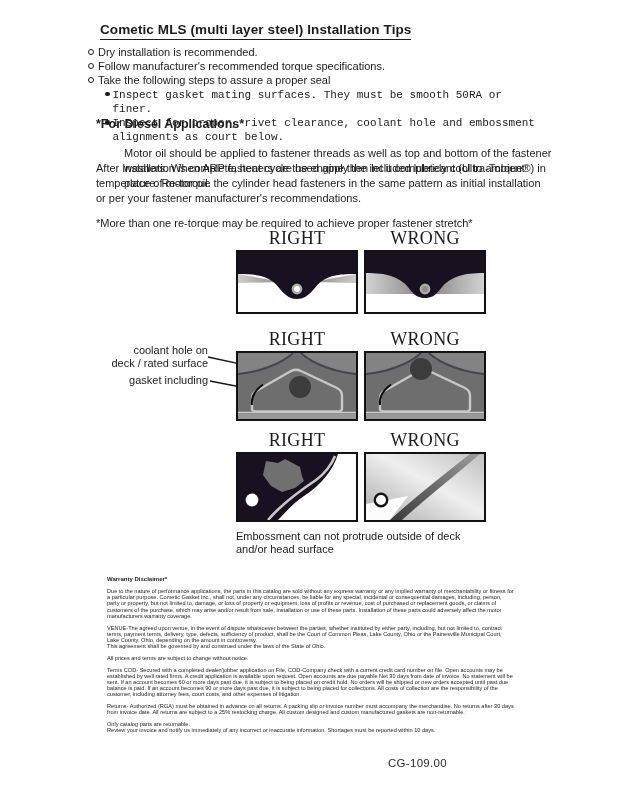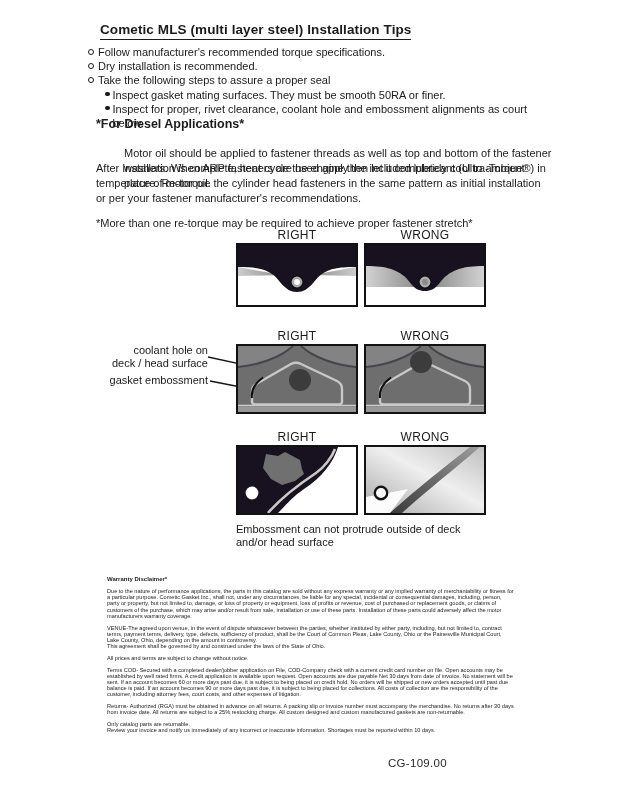--- a/index.html
+++ b/index.html
@@ -10,29 +10,29 @@
   }
   
   .title{
     position:absolute;left:100px;top:22px;font-size:13.5px;font-weight:bold;
     border-bottom:1.6px solid var(--ink);padding-bottom:2px;letter-spacing:.1px;
   }
   .tips{position:absolute;left:88px;top:45px;width:452px;font-size:11px;line-height:14.2px;}
   .tip-row{display:flex;align-items:flex-start;}
   .o-mark{flex:0 0 auto;width:4px;height:4px;border:1px solid var(--ink);border-radius:50%;margin:4px 4px 0 0;}
   .b-mark{flex:0 0 auto;width:4.5px;height:4.5px;background:var(--ink);border-radius:50%;margin:4px 3px 0 0;}
-  .sub{margin-left:17px;}
+  .sub{margin-left:17px;font-family:Liberation Mono, monospace;}
   .diesel-head{position:absolute;left:96px;top:117px;font-size:12.5px;font-weight:bold;}
   .para{position:absolute;left:96px;width:448px;font-size:11px;line-height:14.8px;}
   .p1{top:146px;margin-left:28px;} .p2{top:161px;} .p3{top:216px;}
   
   .diag{position:absolute;left:236px;width:250px;}
   .d1{top:228px;} .d2{top:329px;} .d3{top:430px;}
   .lblrow{display:flex;justify-content:space-between;width:250px;}
-  .rw{width:122px;text-align:center;font-size:12px;letter-spacing:.3px;}
+  .rw{width:122px;text-align:center;font-size:18px;letter-spacing:.3px;font-family:Liberation Serif, serif;}
   .boxrow{display:flex;justify-content:space-between;width:250px;margin-top:1px;}
   svg.dbox{display:block;border:2px solid #121212;background:#fff;}
   .cap{font-size:11px;line-height:12.5px;margin-top:3px;}
   .cap-center{text-align:center;width:250px;}
   
   .callout{position:absolute;text-align:right;font-size:11px;line-height:12.5px;width:108px;left:100px;}
   .c1{top:344px;} .c2{top:374px;}
   .leader{position:absolute;left:204px;top:350px;}
   
   .legal{position:absolute;left:107px;top:576px;width:407px;color:#242424;}
@@ -48,25 +48,25 @@
 </head>
 <body>
 
 <div class="page">
 
   <div class="title">Cometic MLS (multi layer steel) Installation Tips</div>
 
   <div class="tips">
     <div class="tip-row">
       <span class="o-mark"></span>
-      <span>Follow manufacturer's recommended torque specifications.</span>
+      <span>Dry installation is recommended.</span>
     </div>
     <div class="tip-row">
       <span class="o-mark"></span>
-      <span>Dry installation is recommended.</span>
+      <span>Follow manufacturer's recommended torque specifications.</span>
     </div>
     <div class="tip-row">
       <span class="o-mark"></span>
       <span>Take the following steps to assure a proper seal</span>
     </div>
     <div class="tip-row sub">
       <span class="b-mark"></span>
       <span>Inspect gasket mating surfaces.  They must be smooth 50RA or finer.</span>
     </div>
     <div class="tip-row sub">
@@ -116,22 +116,22 @@
         <rect width="118" height="60" fill="#ffffff"></rect>
         <rect x="0" y="21" width="118" height="21" fill="url(#g2)"></rect>
         <path class="fill-ink" d="M0,0 H118 V21 C96,21 88,25 80,31 C73,36.5 71,46 59,46 C47,46 45,36.5 38,31 C30,25 22,21 0,21 Z"></path>
         <circle cx="59" cy="37" r="6.3" fill="#ababab" stroke="#14101a" stroke-width="1.8"></circle>
         <circle cx="59" cy="37" r="2.9" fill="#8b8b8b"></circle>
       </svg>
     </div>
   </div>
 
   <div class="callout c1" style="white-space:pre-line;">coolant hole on
-deck / head surface</div>
-  <div class="callout c2">gasket embossment</div>
+deck / rated surface</div>
+  <div class="callout c2">gasket including</div>
   <svg class="leader" width="100" height="48">
     <line x1="4" y1="7" x2="92" y2="26" stroke="#15151a" stroke-width="1.3"></line>
     <line x1="6" y1="31" x2="62" y2="42" stroke="#15151a" stroke-width="1.3"></line>
   </svg>
 
   <div class="diag d2">
     <div class="lblrow">
       <div class="rw">RIGHT</div>
       <div class="rw">WRONG</div>
     </div>

